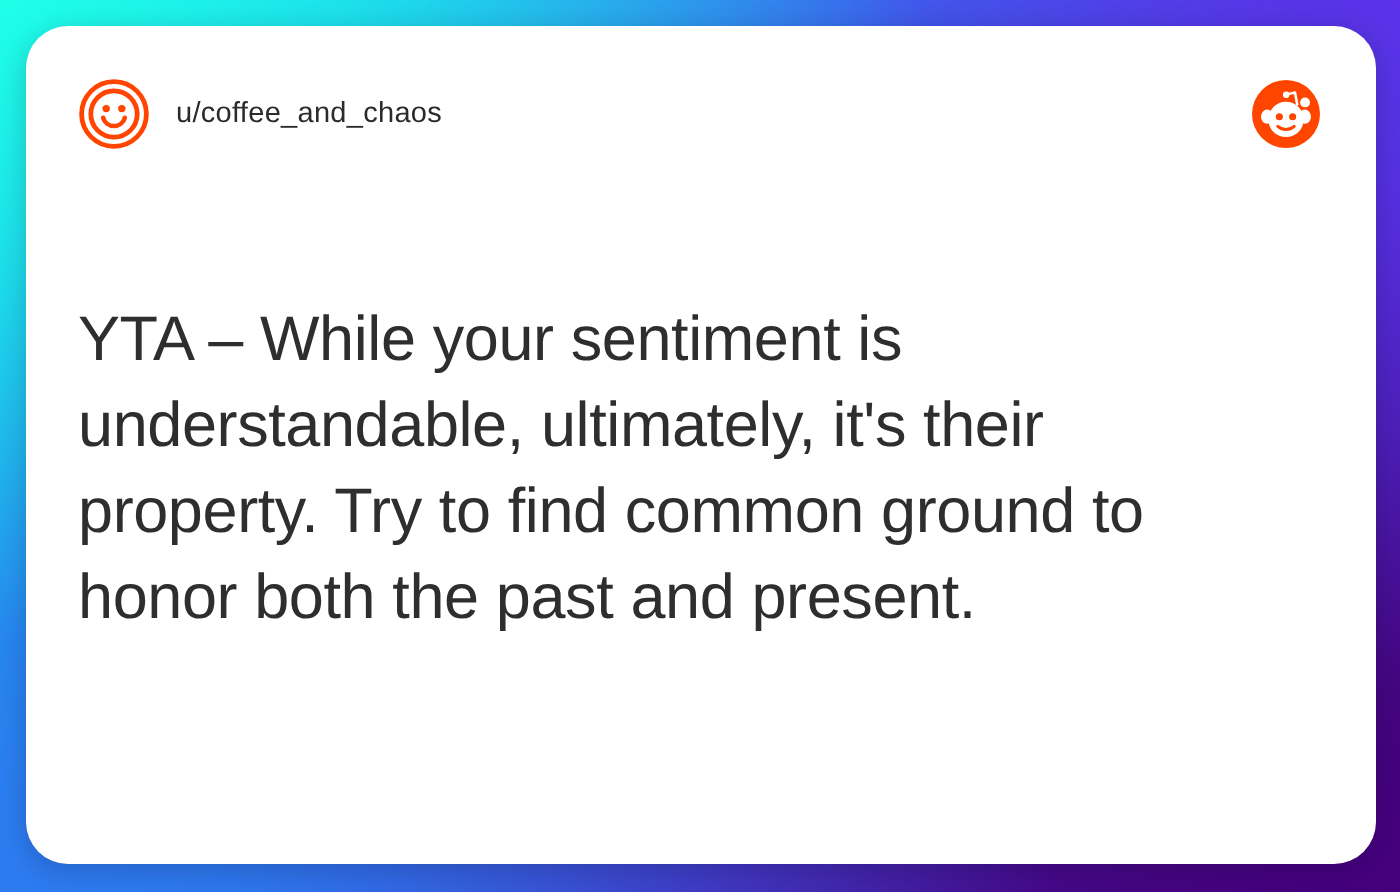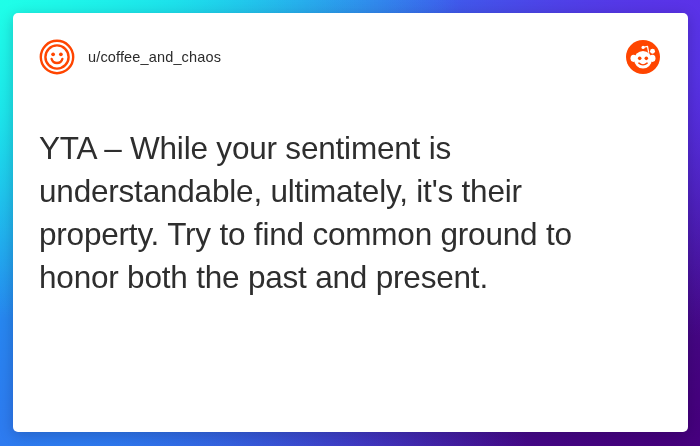--- a/index.html
+++ b/index.html
@@ -29,21 +29,21 @@
     align-items: stretch;
     justify-content: stretch;
     padding: 13px 12px 14px 13px;
   }
 
   
   #card {
     position: relative;
     flex: 1 1 auto;
     background: #FFFFFF;
-    border-radius: 5px;
+    border-radius: 21px;
     box-shadow: 0 3px 14px rgba(12, 10, 40, 0.22);
     box-sizing: border-box;
     padding: 22px 28px 26px 26px;
     display: flex;
     flex-direction: column;
     overflow: hidden;
   }
 
   
   .card-header {
@@ -74,21 +74,21 @@
   .brand-logo {
     width: 34px;
     height: 34px;
     flex: 0 0 34px;
     display: block;
   }
 
   
   .card-body {
     flex: 1 1 auto;
-    margin-top: 48px;
+    margin-top: 69px;
   }
   .comment-text {
     margin: 0;
     font-size: 31.5px;
     line-height: 43px;
     color: #2E2E2E;
     letter-spacing: -0.2px;
     font-family: "Liberation Sans", sans-serif;
     font-weight: 400;
     max-width: 600px;

